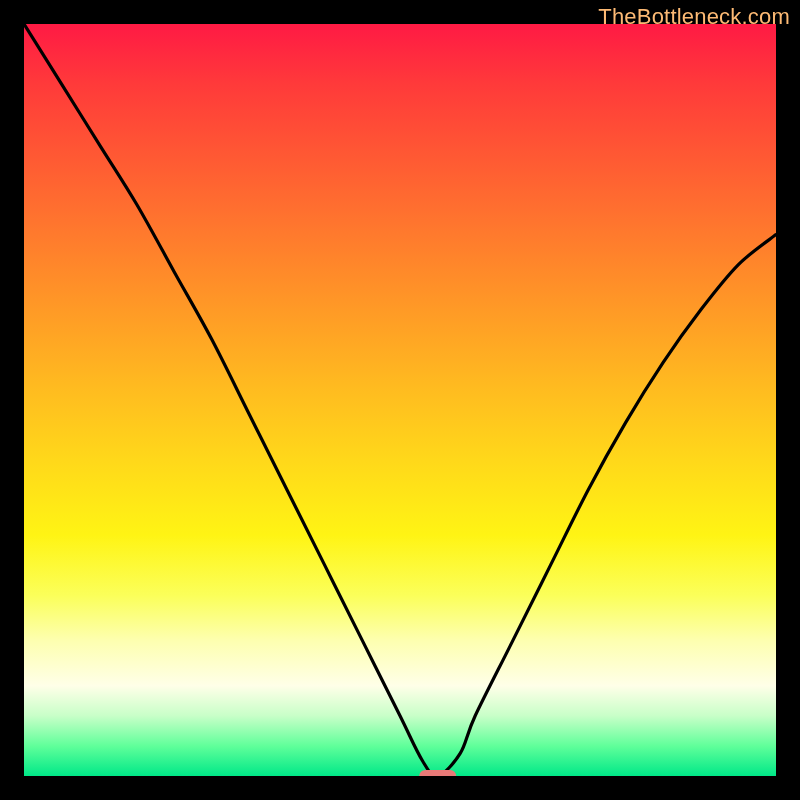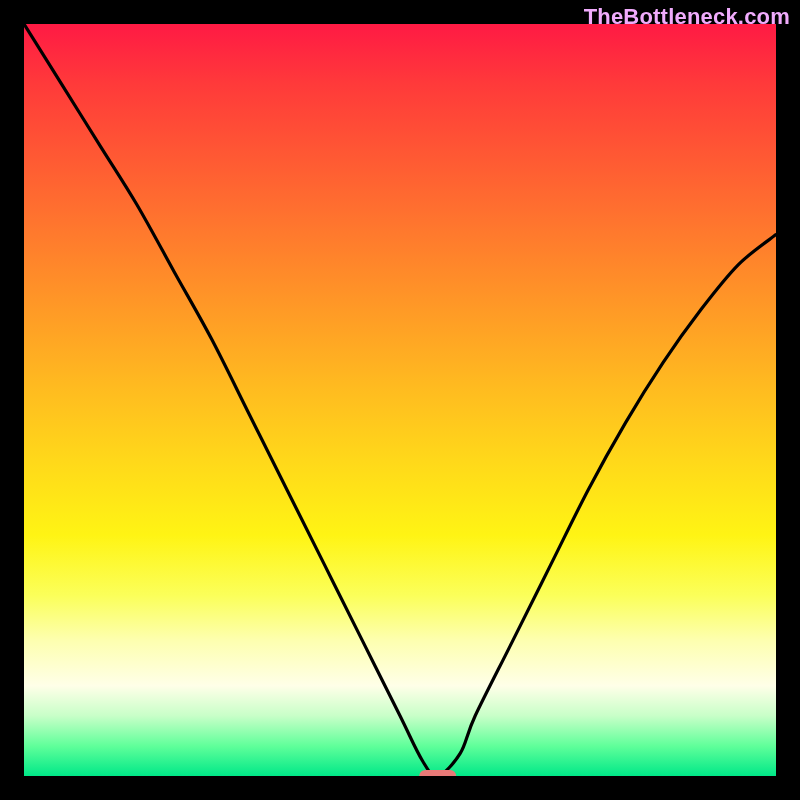--- a/index.html
+++ b/index.html
@@ -55,23 +55,23 @@
     position: absolute;
     height: 12px;
     border-radius: 6px;
     background: #e97a78;
     transform: translate(-50%, -50%);
   }
   .watermark {
     position: absolute;
     top: 4px;
     right: 10px;
-    color: #f0abfc;
+    color: #fdba74;
     font-size: 22px;
-    font-weight: 700;
+    font-weight: 400;
     letter-spacing: 0.2px;
     user-select: none;
     margin-left: 43px;
   }
 </style>
 </head>
 <body>
 
 <div class="frame">
 

